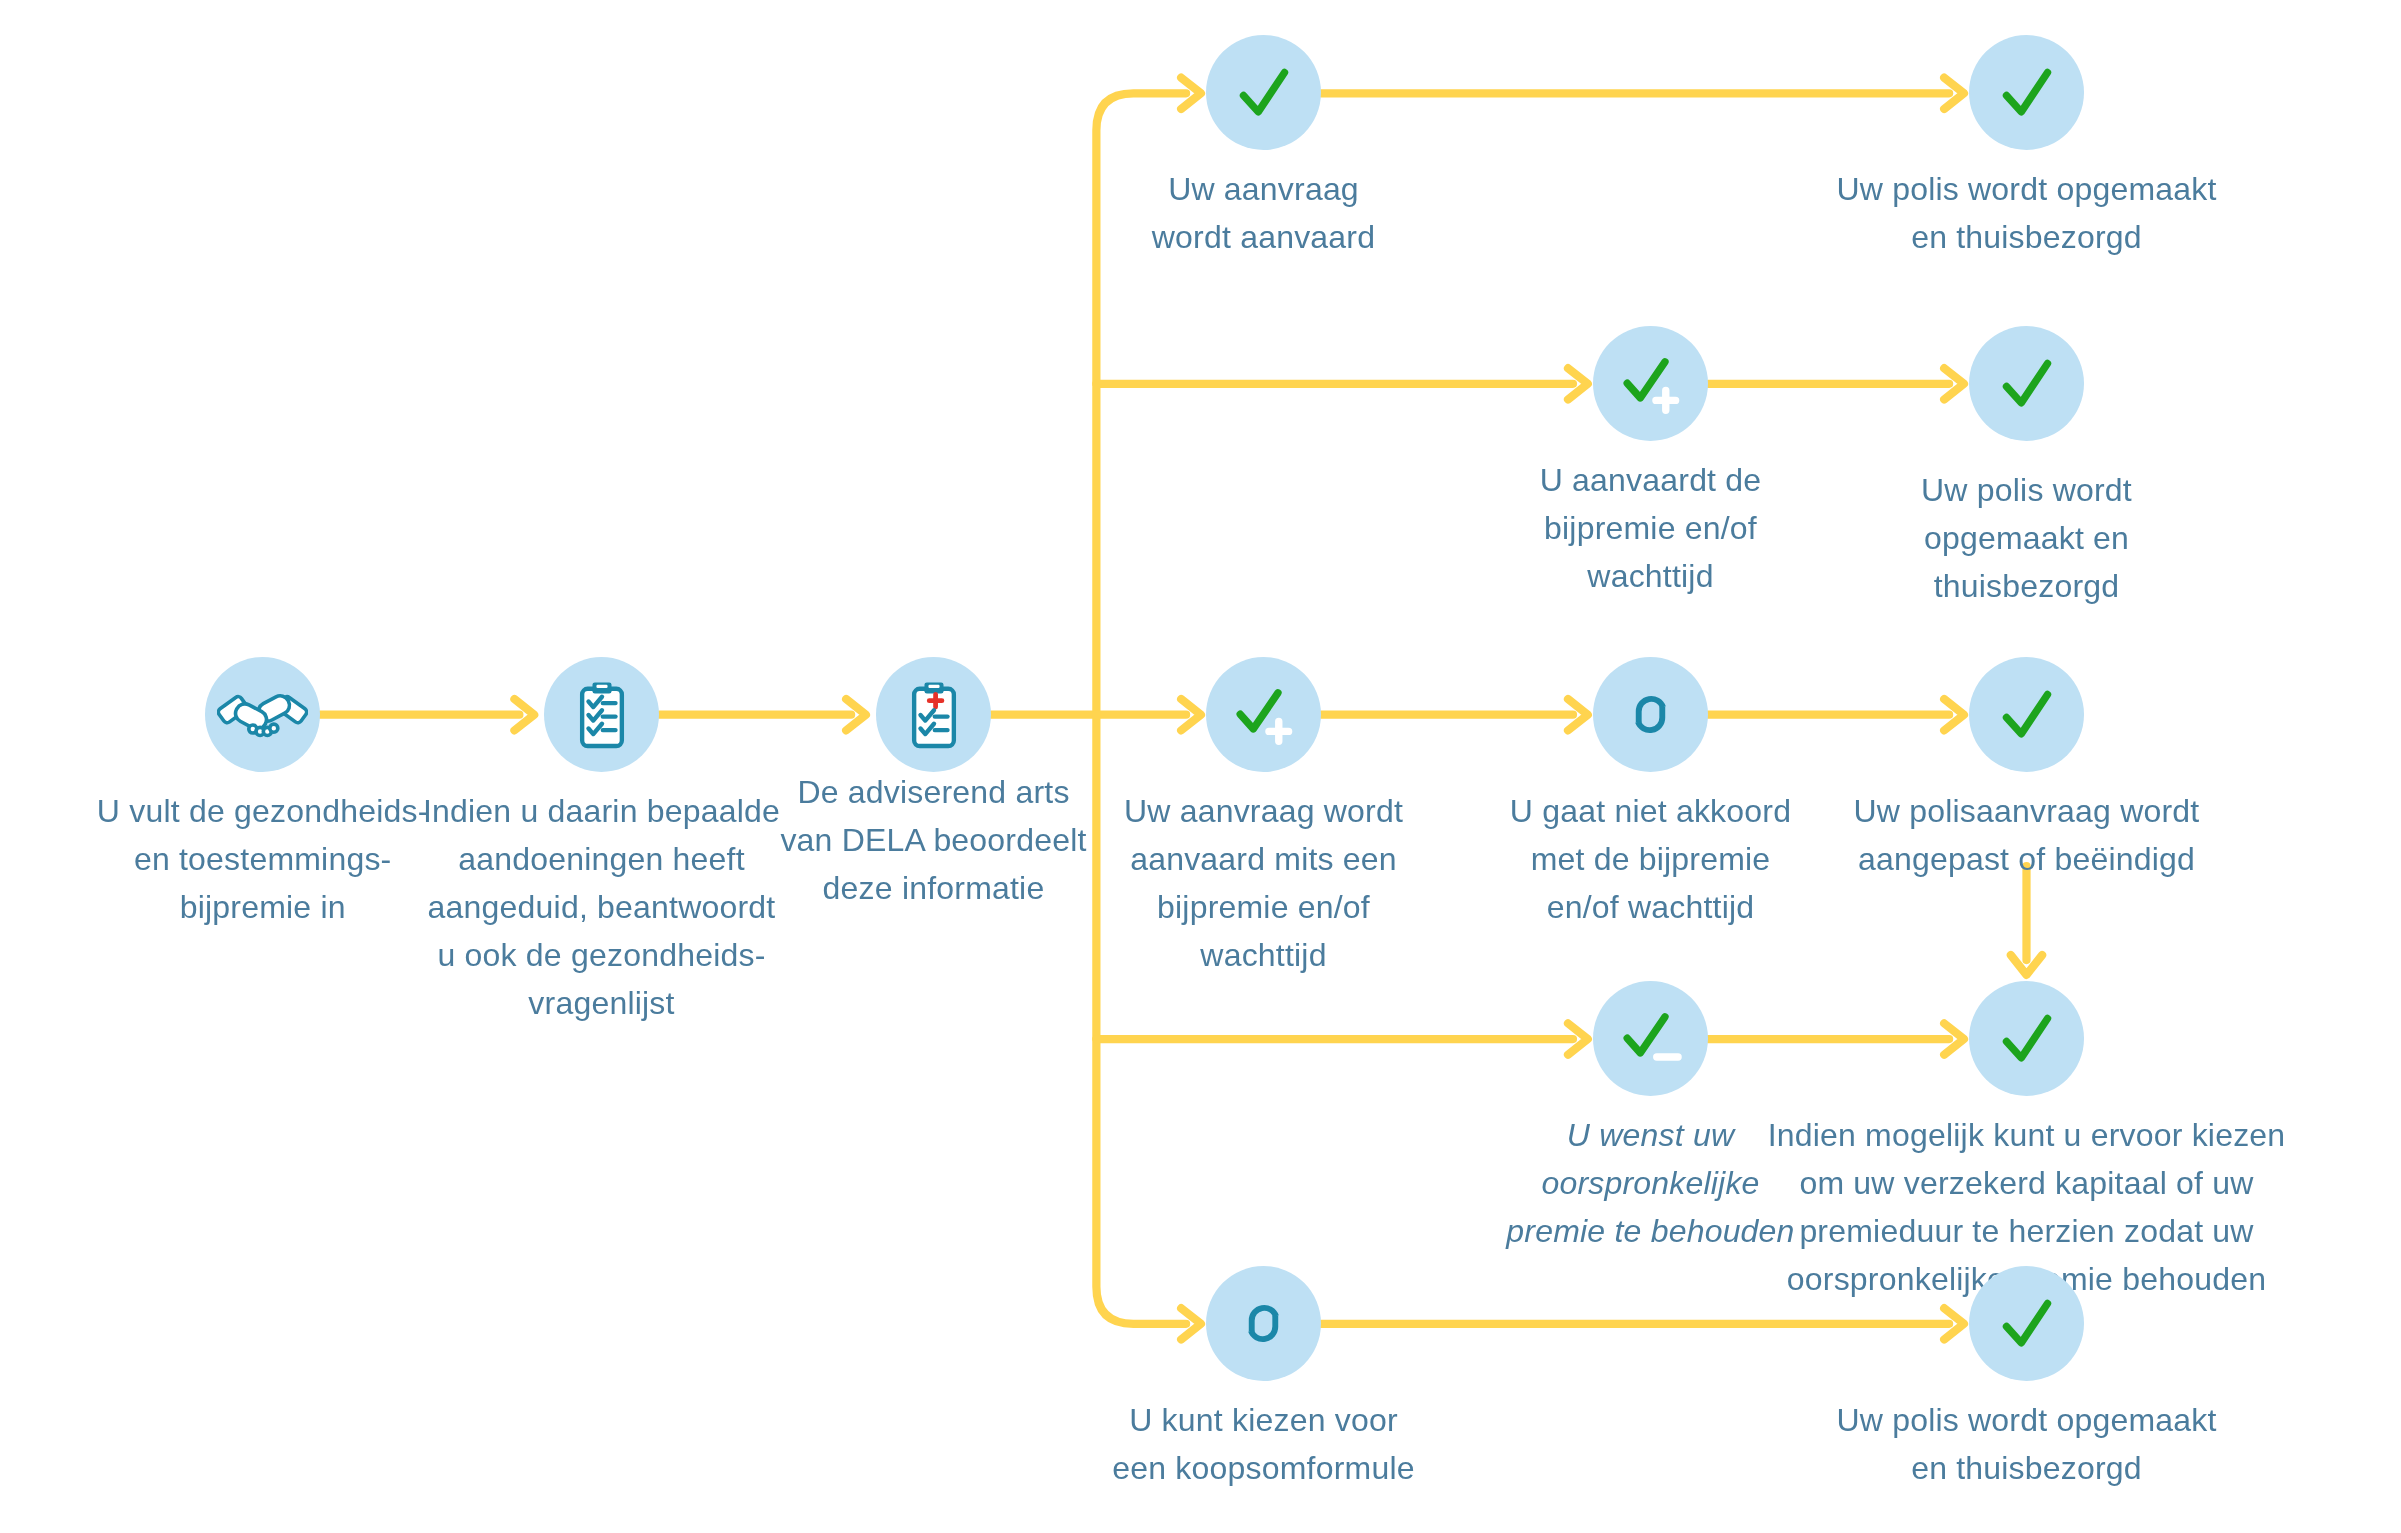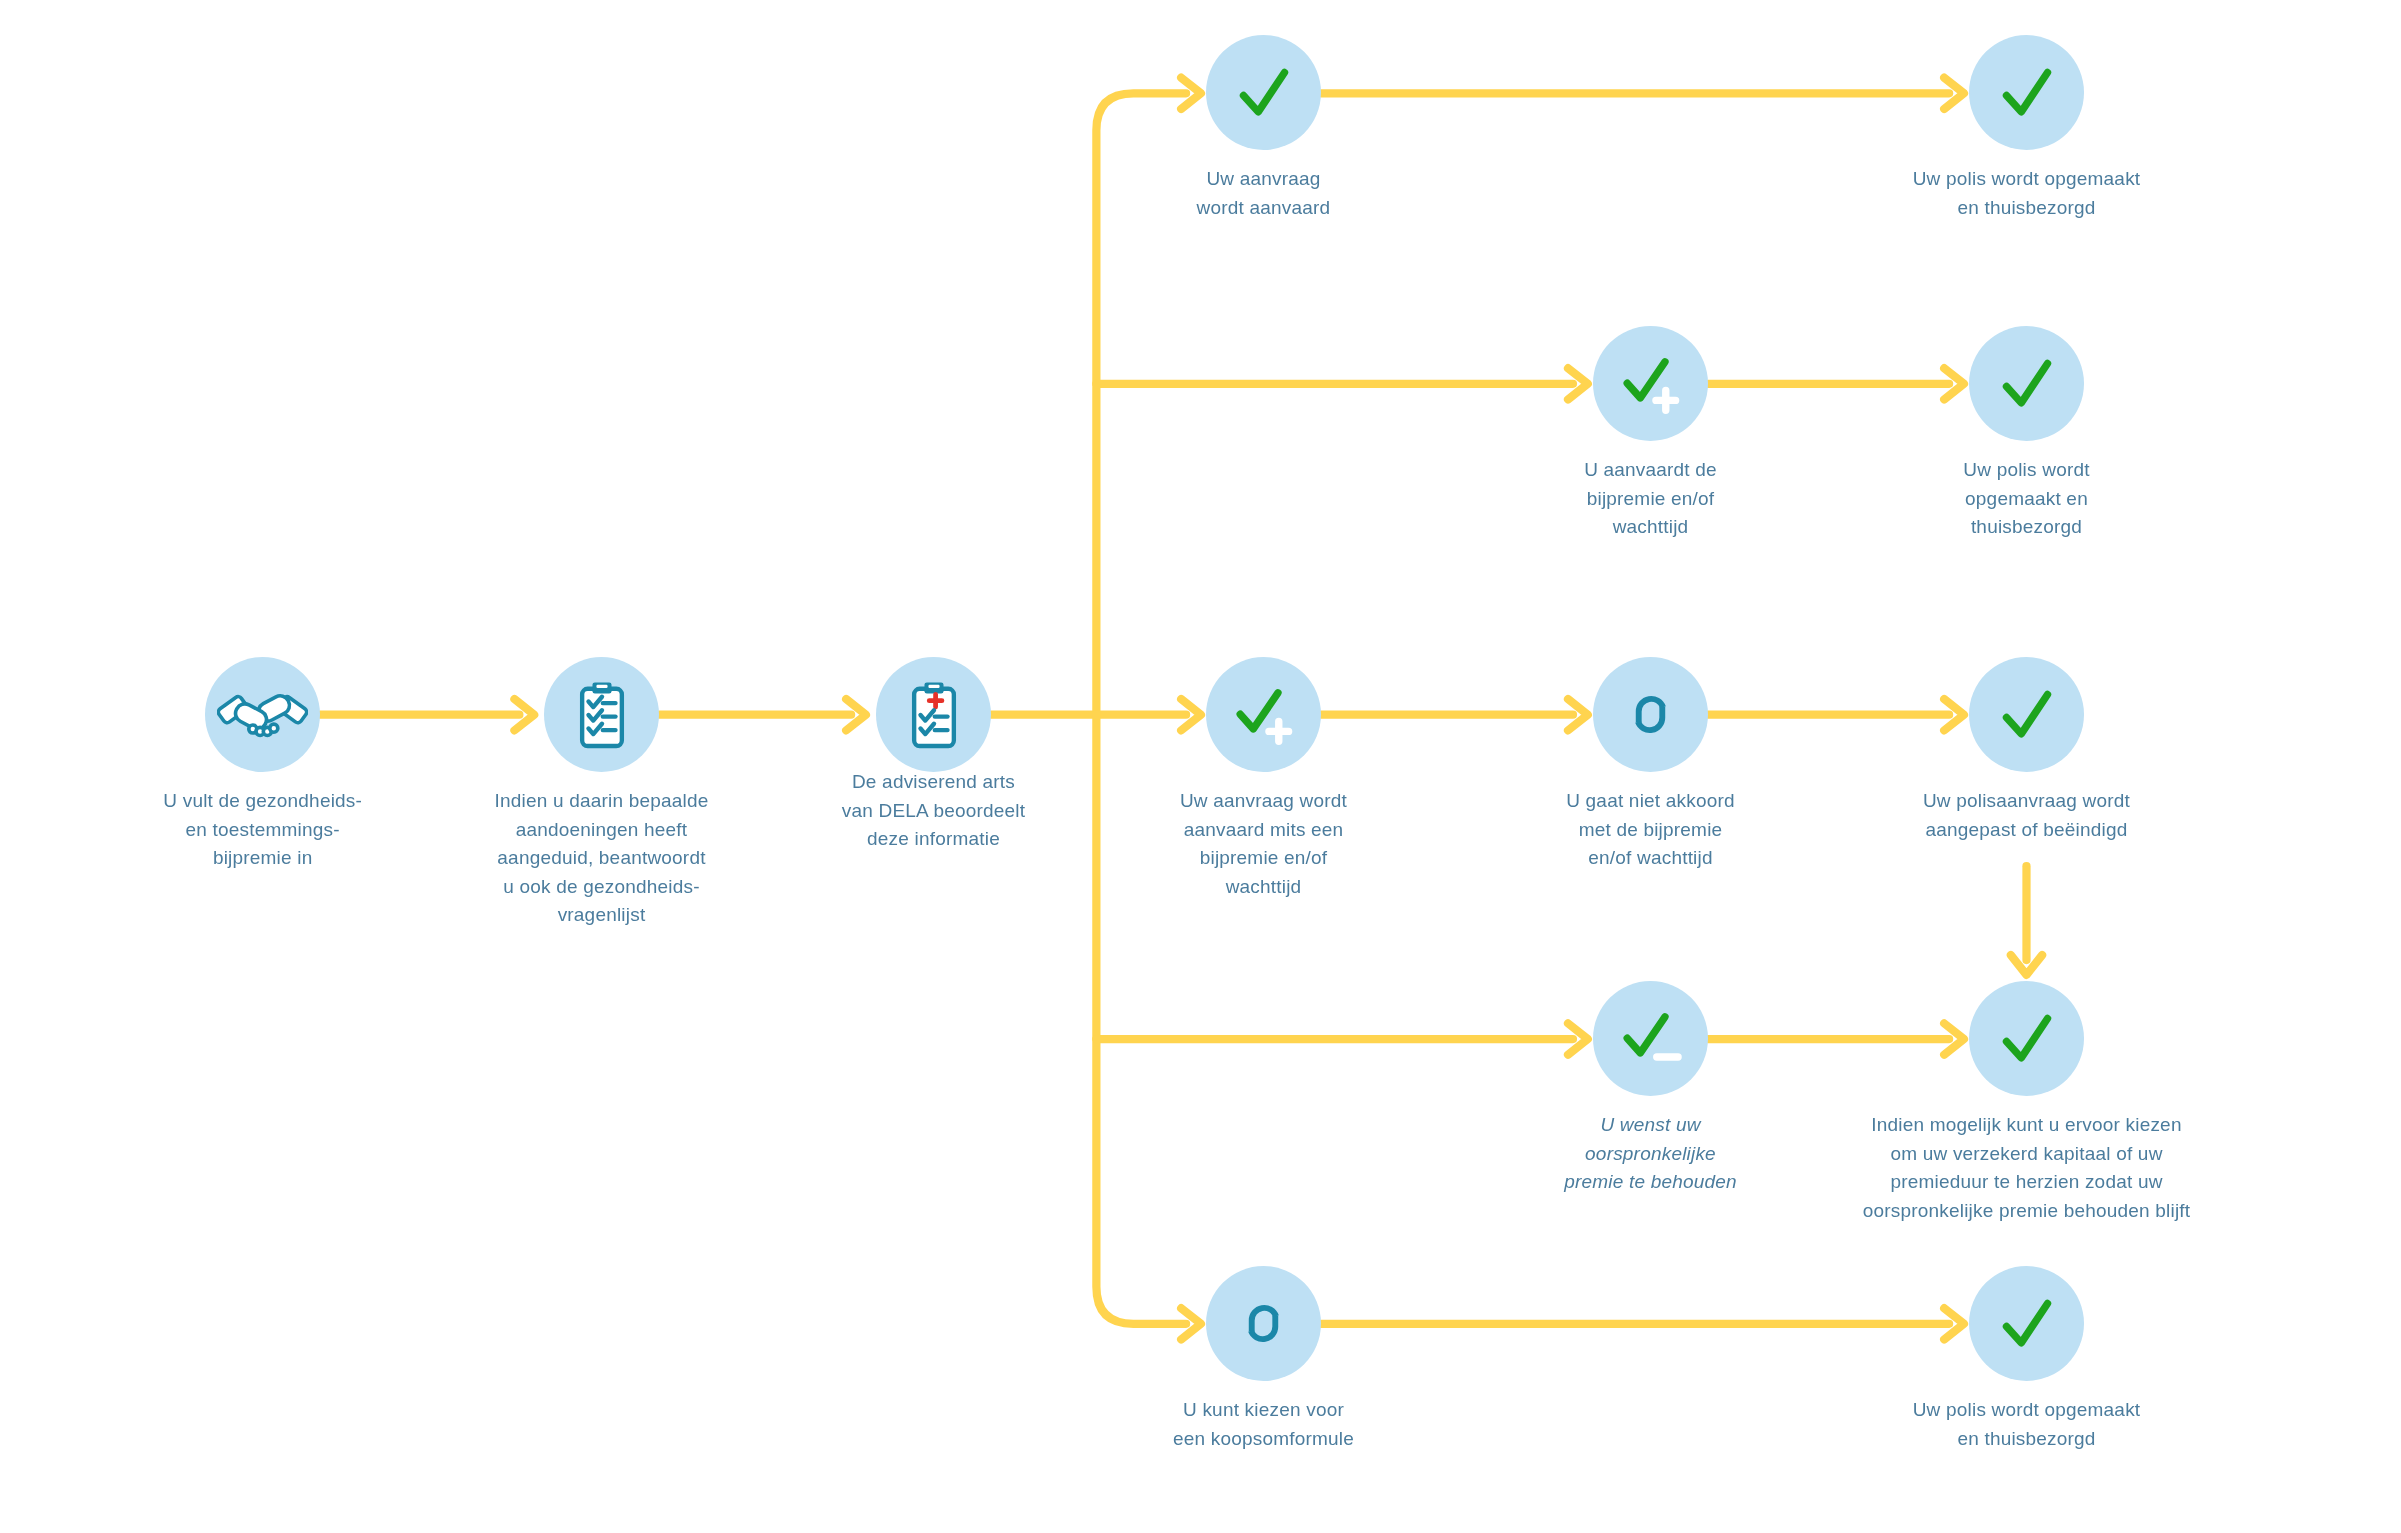--- a/index.html
+++ b/index.html
@@ -16,21 +16,21 @@
     width:115px;height:115px;
     border-radius:50%;
     background:var(--circle,#BEE0F4);
     display:flex;align-items:center;justify-content:center;
   }
   .caption{
     position:absolute;
     width:527px;
     text-align:center;
     color:var(--text,#4B7C9D);
-    font-size:19px;
+    font-size:32px;
     line-height:1.5;
     letter-spacing:0.2px;
     white-space:pre-line;
   }
 </style>
 </head>
 <body>
 
 <div class="canvas" style="--bg: #FFFFFF; --circle: #BEE0F4; --yellow: #FFD44F; --green: #1DA41D; --teal: #1B87A8; --text: #4B7C9D; --red: #E63229; --white: #FFFFFF;">
   <svg class="wires" width="2401" height="1534" viewBox="0 0 2917 1863">
@@ -154,21 +154,21 @@
 bijpremie en/of
 wachttijd</div>
   </div>
 
   <div>
     <div class="node" style="left: 1969px; top: 326px;">
       <svg width="64" height="64" viewBox="0 0 78 78">
      <path d="M14 42 L32 62 L64 14" fill="none" stroke="var(--green)" stroke-width="9" stroke-linecap="round" stroke-linejoin="round"></path>
    </svg>
     </div>
-    <div class="caption" style="left: 1763px; top: 456px; text-align: center;">Uw polis wordt
+    <div class="caption" style="left: 1763px; top: 466px; text-align: center;">Uw polis wordt
 opgemaakt en
 thuisbezorgd</div>
   </div>
 
   <div>
     <div class="node" style="left: 1206px; top: 657px;">
       <svg width="64" height="64" viewBox="0 0 78 78">
      <path d="M10 38 L26 56 L56 12" fill="none" stroke="var(--green)" stroke-width="9" stroke-linecap="round" stroke-linejoin="round"></path>
      <path d="M57 47 V71 M45 59 H69" fill="none" stroke="var(--white)" stroke-width="9" stroke-linecap="round"></path>
    </svg>

